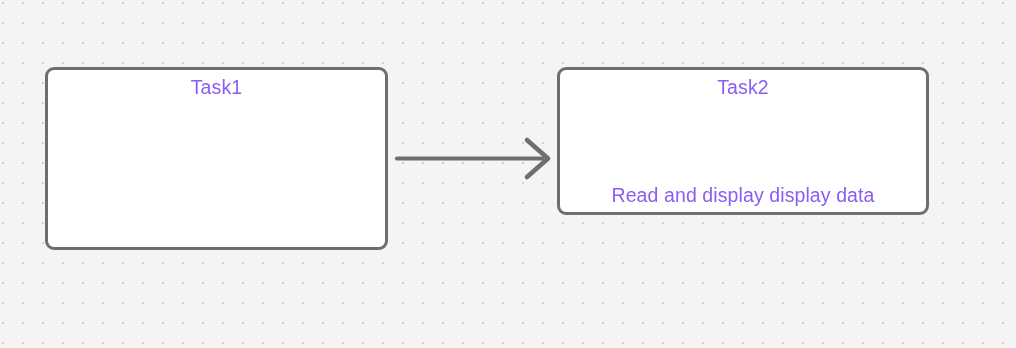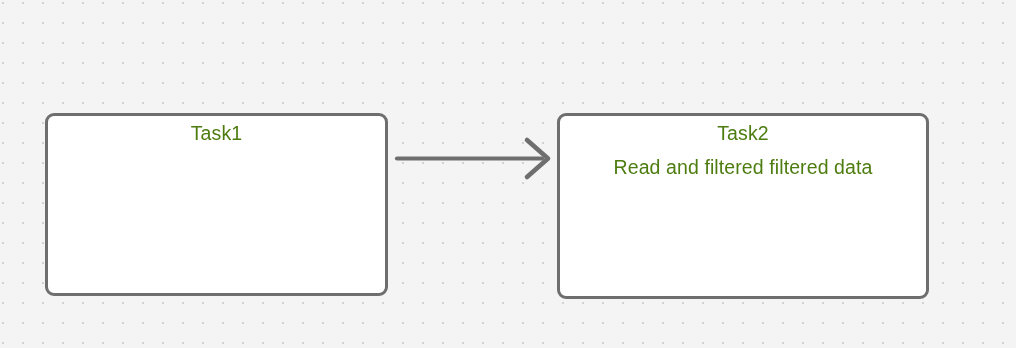--- a/index.html
+++ b/index.html
@@ -26,42 +26,41 @@
 
   .node {
     position: absolute;
     box-sizing: border-box;
     background: #ffffff;
     border: 3px solid #6e6e6e;
     border-radius: 9px;
     display: flex;
     flex-direction: column;
     align-items: center;
-    justify-content: flex-start;
-    color: #4d7c0f;
+    justify-content: space-between;
+    color: #8b5cf6;
     font-size: 19.5px;
     line-height: 34px;
     letter-spacing: 0.1px;
     text-align: center;
     white-space: nowrap;
-    margin-top: 46px;
   }
 
   #node-task1 {
     left: 45px;
     top: 67px;
     width: 343px;
     height: 183px;
   }
 
   #node-task2 {
     left: 557px;
     top: 67px;
     width: 372px;
-    height: 186px;
+    height: 148px;
   }
 
   .node-title,
   .node-subtitle {
     display: block;
   }
 
   #edge-task1-task2 {
     position: absolute;
     left: 390px;
@@ -80,16 +79,16 @@
     <span class="node-title">Task1</span>
   </div>
 
   <svg id="edge-task1-task2" viewBox="0 0 168 62" xmlns="http://www.w3.org/2000/svg">
     <line x1="7" y1="30.5" x2="152" y2="30.5" stroke="#6e6e6e" stroke-width="4.2" stroke-linecap="round"></line>
     <polyline points="137,12 158,30.5 137,49" fill="none" stroke="#6e6e6e" stroke-width="4.6" stroke-linecap="round" stroke-linejoin="round"></polyline>
   </svg>
 
   <div class="node" id="node-task2">
     <span class="node-title">Task2</span>
-    <span class="node-subtitle">Read and filtered filtered data</span>
+    <span class="node-subtitle">Read and display display data</span>
   </div>
 
 </div>
 
 </body></html>

